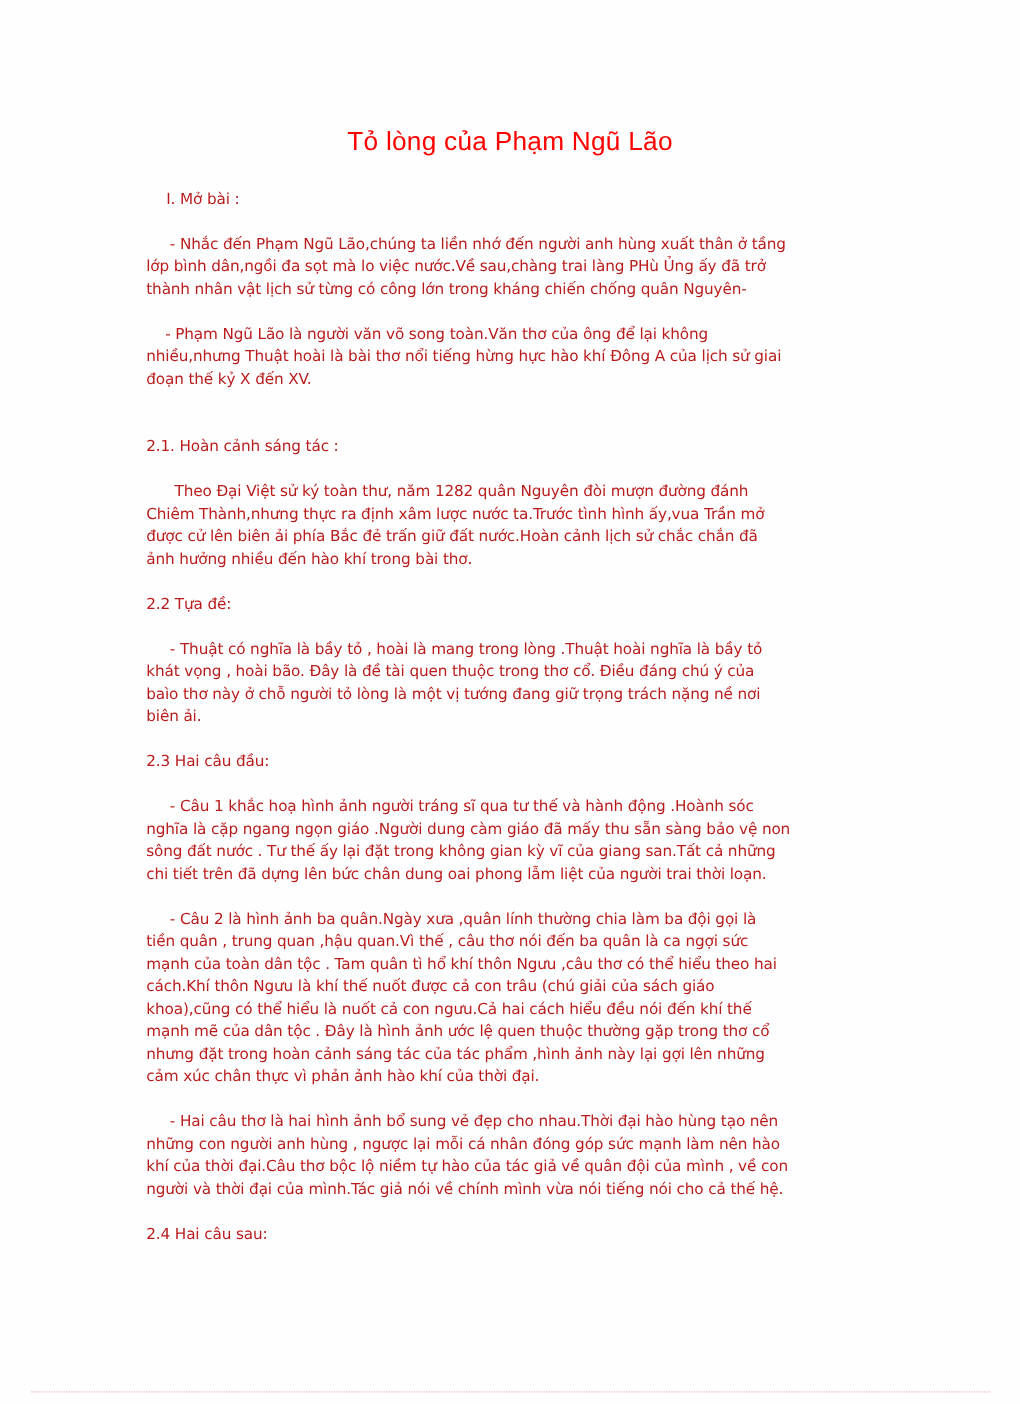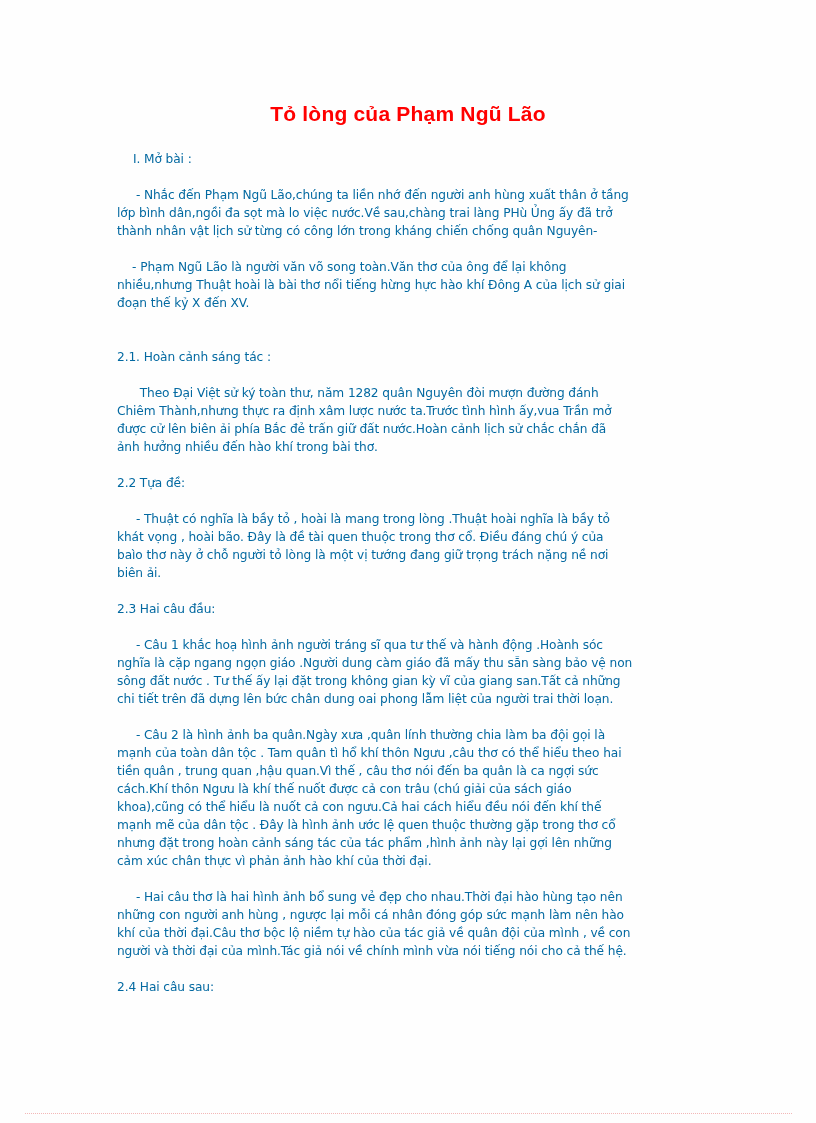--- a/index.html
+++ b/index.html
@@ -3,27 +3,27 @@
   <meta charset="utf-8">
   <style>
     html, body { margin: 0; padding: 0; background: #ffffff; }
     body { width: 816px; height: 1123px; position: relative; overflow: hidden; }
     .page {
       position: absolute; left: 0; top: 0; width: 816px; height: 1123px;
       background: #fefefe;
     }
     .title {
       position: absolute; left: 0; top: 102px; width: 816px; text-align: center;
-      font-family: "Liberation Sans", sans-serif; font-weight: bold;
+      font-family: "Liberation Sans", sans-serif; font-weight: normal;
       font-size: 21px; color: #ff0000; letter-spacing: 0.2px;
     }
     .content {
       position: absolute; left: 117px; top: 150px; width: 590px;
       font-family: "DejaVu Sans", sans-serif; font-size: 12.2px; line-height: 18px;
-      color: #0369a1; letter-spacing: -0.1px;
+      color: #b91c1c; letter-spacing: -0.1px;
     }
     .content p { margin: 0; white-space: pre-wrap; }
     .gap { height: 18px; }
     .h1 { padding-left: 16px; }
     .dotline {
       position: absolute; left: 25px; top: 1113px; width: 767px; height: 0;
       border-top: 1px dotted #f3b7b7;
     }
   </style>
 </head>
@@ -76,22 +76,22 @@
     <div class="gap"></div>
     <div>
       <p>     - Câu 1 khắc hoạ hình ảnh người tráng sĩ qua tư thế và hành động .Hoành sóc</p>
       <p>nghĩa là cặp ngang ngọn giáo .Người dung càm giáo đã mấy thu sẵn sàng bảo vệ non</p>
       <p>sông đất nước . Tư thế ấy lại đặt trong không gian kỳ vĩ của giang san.Tất cả những</p>
       <p>chi tiết trên đã dựng lên bức chân dung oai phong lẫm liệt của người trai thời loạn.</p>
     </div>
     <div class="gap"></div>
     <div>
       <p>     - Câu 2 là hình ảnh ba quân.Ngày xưa ,quân lính thường chia làm ba đội gọi là</p>
+      <p>tiền quân , trung quan ,hậu quan.Vì thế , câu thơ nói đến ba quân là ca ngợi sức</p>
       <p>mạnh của toàn dân tộc . Tam quân tì hổ khí thôn Ngưu ,câu thơ có thể hiểu theo hai</p>
-      <p>tiền quân , trung quan ,hậu quan.Vì thế , câu thơ nói đến ba quân là ca ngợi sức</p>
       <p>cách.Khí thôn Ngưu là khí thế nuốt được cả con trâu (chú giải của sách giáo</p>
       <p>khoa),cũng có thể hiểu là nuốt cả con ngưu.Cả hai cách hiểu đều nói đến khí thế</p>
       <p>mạnh mẽ của dân tộc . Đây là hình ảnh ước lệ quen thuộc thường gặp trong thơ cổ</p>
       <p>nhưng đặt trong hoàn cảnh sáng tác của tác phẩm ,hình ảnh này lại gợi lên những</p>
       <p>cảm xúc chân thực vì phản ảnh hào khí của thời đại.</p>
     </div>
     <div class="gap"></div>
     <div>
       <p>     - Hai câu thơ là hai hình ảnh bổ sung vẻ đẹp cho nhau.Thời đại hào hùng tạo nên</p>
       <p>những con người anh hùng , ngược lại mỗi cá nhân đóng góp sức mạnh làm nên hào</p>

